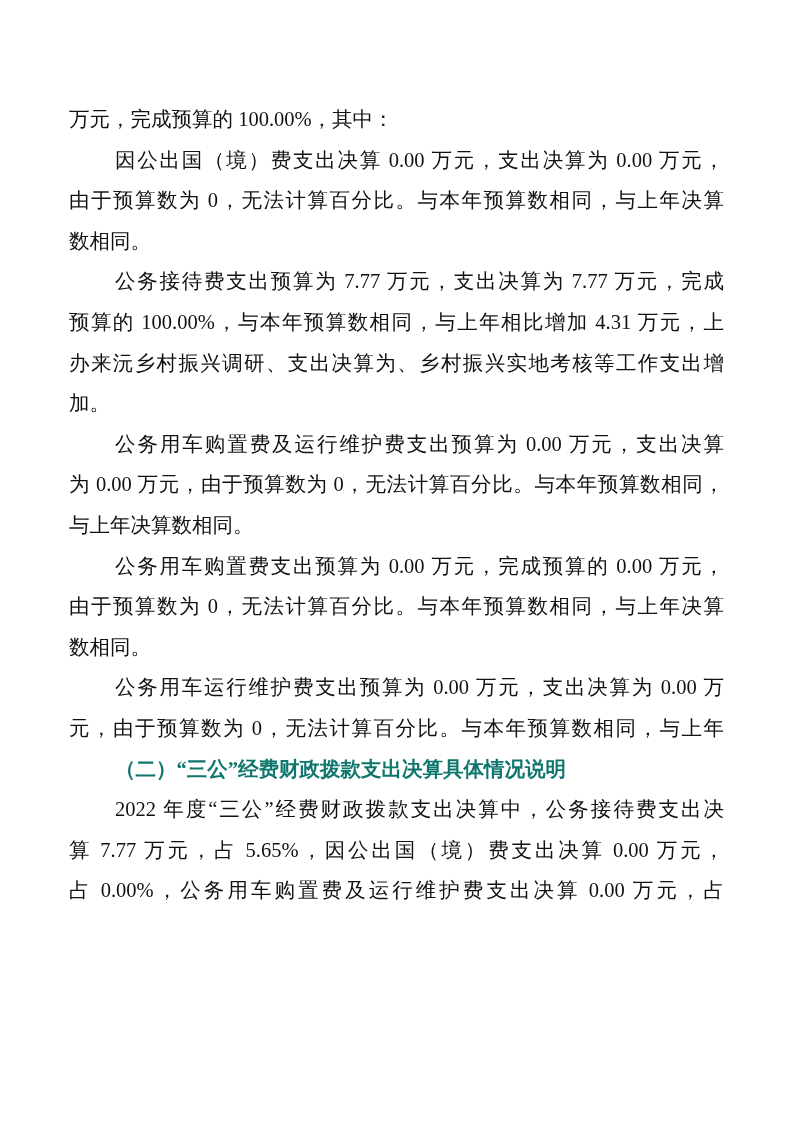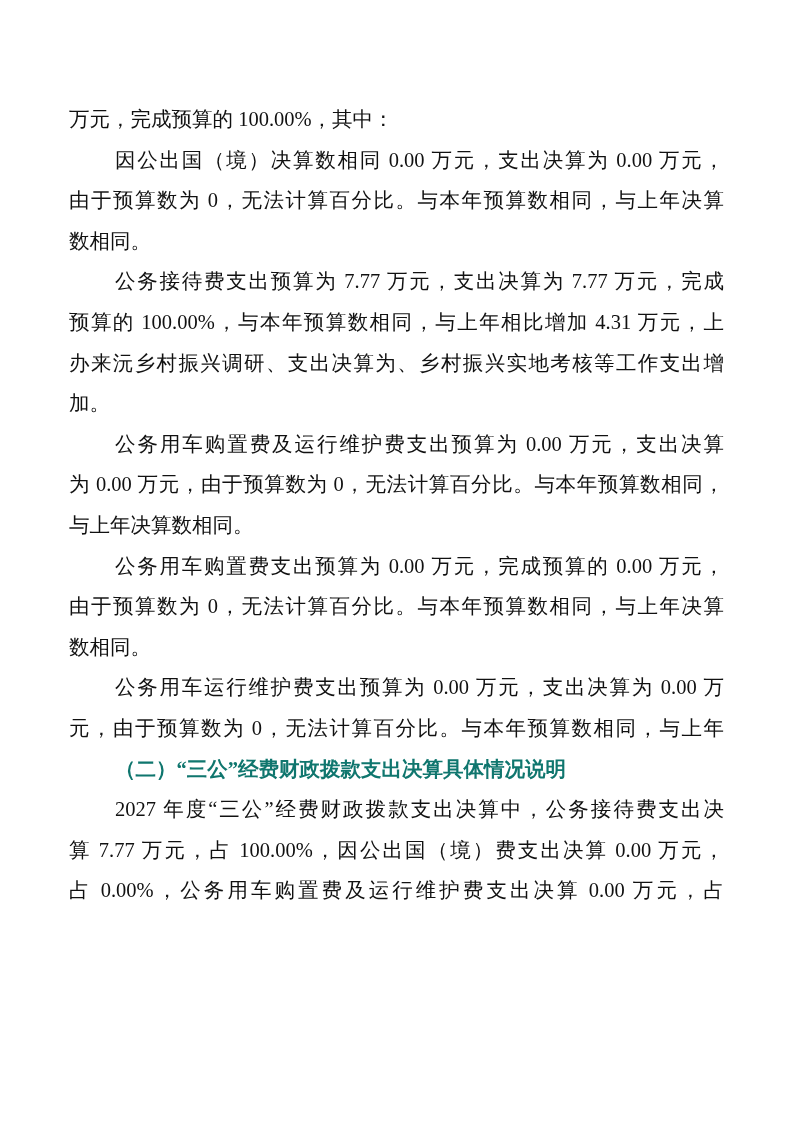--- a/index.html
+++ b/index.html
@@ -54,34 +54,34 @@
     color: #222222;
     letter-spacing: 1px;
   }
 </style>
 </head>
 <body>
 
 <div class="page">
   <div class="doc-body">
     <div class="line">万元，完成预算的 100.00%，其中：</div>
-    <div class="line fill indent">因公出国（境）决算数相同 0.00 万元，支出决算为 0.00 万元，</div>
+    <div class="line fill indent">因公出国（境）费支出决算 0.00 万元，支出决算为 0.00 万元，</div>
     <div class="line fill">由于预算数为 0，无法计算百分比。与本年预算数相同，与上年决算</div>
     <div class="line">数相同。</div>
     <div class="line fill indent">公务接待费支出预算为 7.77 万元，支出决算为 7.77 万元，完成</div>
     <div class="line fill">预算的 100.00%，与本年预算数相同，与上年相比增加 4.31 万元，上</div>
     <div class="line fill">办来沅乡村振兴调研、支出决算为、乡村振兴实地考核等工作支出增</div>
     <div class="line">加。</div>
     <div class="line fill indent">公务用车购置费及运行维护费支出预算为 0.00 万元，支出决算</div>
     <div class="line fill">为 0.00 万元，由于预算数为 0，无法计算百分比。与本年预算数相同，</div>
     <div class="line">与上年决算数相同。</div>
     <div class="line fill indent">公务用车购置费支出预算为 0.00 万元，完成预算的 0.00 万元，</div>
     <div class="line fill">由于预算数为 0，无法计算百分比。与本年预算数相同，与上年决算</div>
     <div class="line">数相同。</div>
     <div class="line fill indent">公务用车运行维护费支出预算为 0.00 万元，支出决算为 0.00 万</div>
     <div class="line fill">元，由于预算数为 0，无法计算百分比。与本年预算数相同，与上年</div>
     <div class="line head indent">（二）“三公”经费财政拨款支出决算具体情况说明</div>
-    <div class="line fill indent">2027 年度“三公”经费财政拨款支出决算中，公务接待费支出决</div>
-    <div class="line fill">算 7.77 万元，占 100.00%，因公出国（境）费支出决算 0.00 万元，</div>
+    <div class="line fill indent">2022 年度“三公”经费财政拨款支出决算中，公务接待费支出决</div>
+    <div class="line fill">算 7.77 万元，占 5.65%，因公出国（境）费支出决算 0.00 万元，</div>
     <div class="line fill">占 0.00%，公务用车购置费及运行维护费支出决算 0.00 万元，占</div>
   </div>
   <div class="page-number">- 12 -</div>
 </div>
 
 </body></html>

